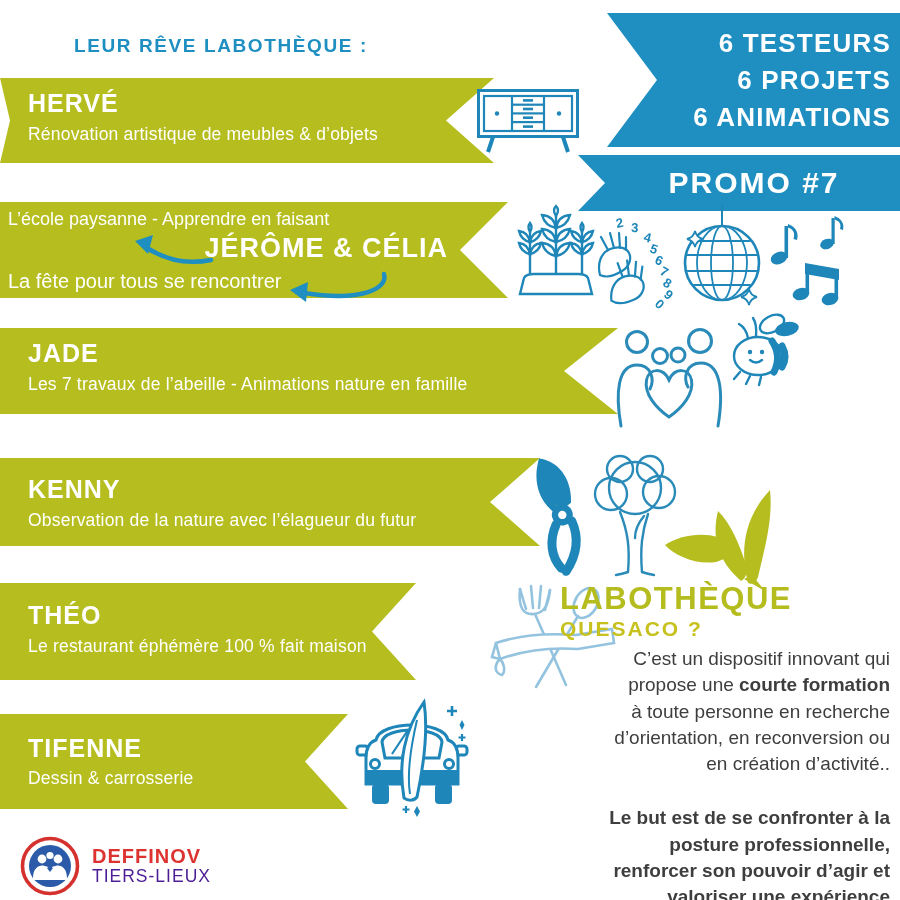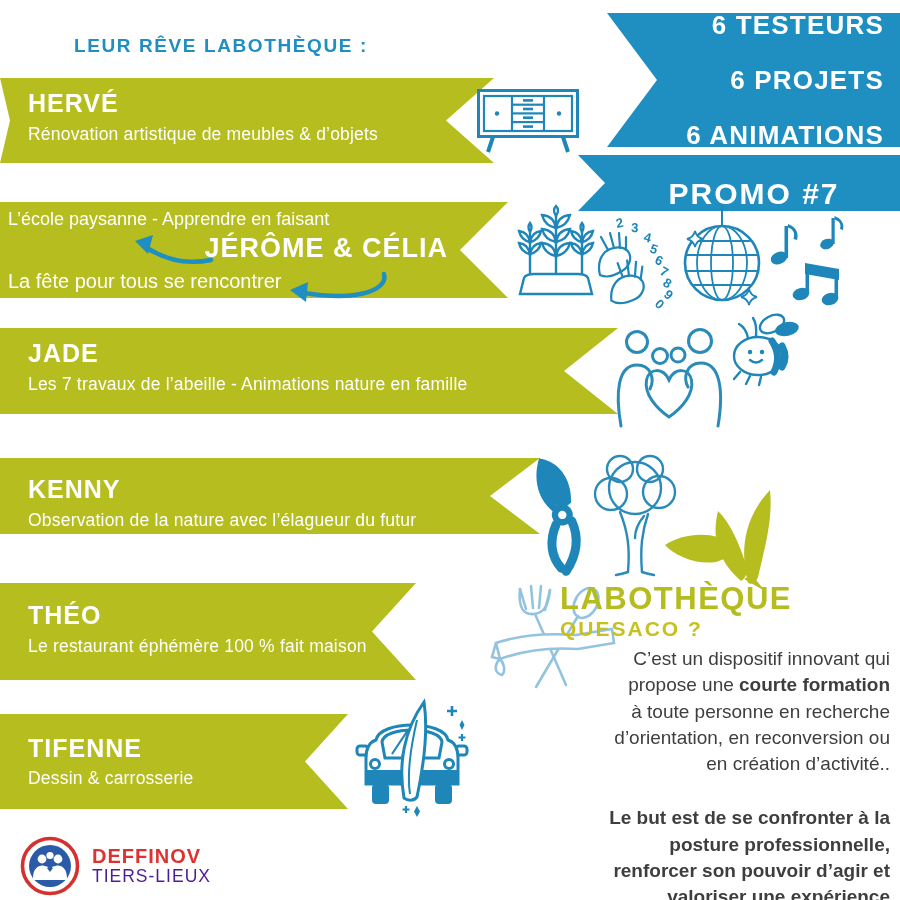--- a/index.html
+++ b/index.html
@@ -15,40 +15,40 @@
     left:30px; top:35px; font-size:19px; font-weight:800; letter-spacing:1.6px;
     color:#1f8fc2;
     margin-left:44px;
   }
 
   
   .stats-banner {
     left:607px; top:13px; width:293px; height:134px; background:#1f8fc2;
     clip-path:polygon(0 0,100% 0,100% 100%,0 100%,50px 50%);
     display:flex; flex-direction:column; align-items:flex-end; justify-content:center;
-    padding-right:16px; gap:21px;
+    padding-right:9px; gap:3px;
   }
   .stats-line { color:#fff; font-size:26px; font-weight:800; letter-spacing:1.2px; line-height:34px; }
   .promo-banner {
     left:578px; top:155px; width:322px; height:56px; background:#1f8fc2;
     clip-path:polygon(0 0,100% 0,100% 100%,0 100%,27px 50%);
-    display:flex; align-items:flex-end; justify-content:center; padding-left:30px;
+    display:flex; align-items:center; justify-content:center; padding-left:30px;
   }
   .promo-label { color:#fff; font-size:30px; font-weight:800; letter-spacing:2px; }
 
   
   .banner { left:0; background:#b6bd1f; color:#fff; }
   .banner .name { position:absolute; left:28px; font-size:25px; font-weight:800; letter-spacing:1px; }
   .banner .desc { position:absolute; left:28px; font-size:17.5px; letter-spacing:.2px; }
   .b-herve   { top:78px;  width:494px; height:85px; clip-path:polygon(0 0,100% 0,calc(100% - 48px) 50%,100% 100%,0 100%,10px 50%); }
   .b-herve .name { top:11px; } .b-herve .desc { top:46px; }
   .b-jerome  { top:202px; width:508px; height:96px; clip-path:polygon(0 0,100% 0,calc(100% - 48px) 50%,100% 100%,0 100%); }
   .b-jade    { top:328px; width:618px; height:86px; clip-path:polygon(0 0,100% 0,calc(100% - 54px) 50%,100% 100%,0 100%); }
   .b-jade .name { top:11px; } .b-jade .desc { top:46px; }
-  .b-kenny   { top:458px; width:540px; height:76px; clip-path:polygon(0 0,100% 0,calc(100% - 50px) 50%,100% 100%,0 100%); }
+  .b-kenny   { top:458px; width:540px; height:88px; clip-path:polygon(0 0,100% 0,calc(100% - 50px) 50%,100% 100%,0 100%); }
   .b-kenny .name { top:17px; } .b-kenny .desc { top:52px; }
   .b-theo    { top:583px; width:416px; height:97px; clip-path:polygon(0 0,100% 0,calc(100% - 44px) 50%,100% 100%,0 100%); }
   .b-theo .name { top:18px; } .b-theo .desc { top:53px; }
   .b-tifenne { top:714px; width:348px; height:95px; clip-path:polygon(0 0,100% 0,calc(100% - 43px) 50%,100% 100%,0 100%); }
   .b-tifenne .name { top:20px; } .b-tifenne .desc { top:54px; }
 
   .jerome-line1 { position:absolute; left:8px;  top:7px;  font-size:18px; }
   .jerome-name  { position:absolute; right:60px; top:31px; font-size:27px; font-weight:800; letter-spacing:1px; }
   .jerome-line2 { position:absolute; left:8px;  top:68px; font-size:20px; }
 

